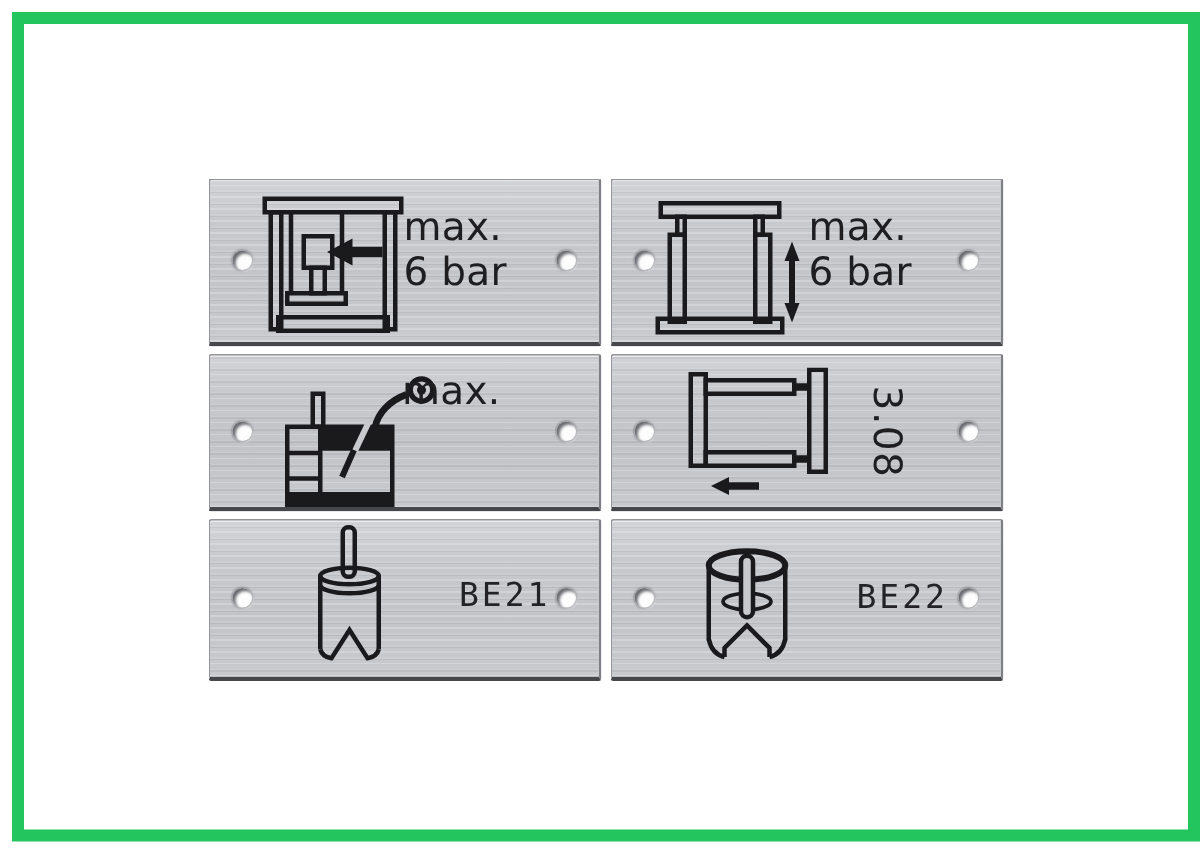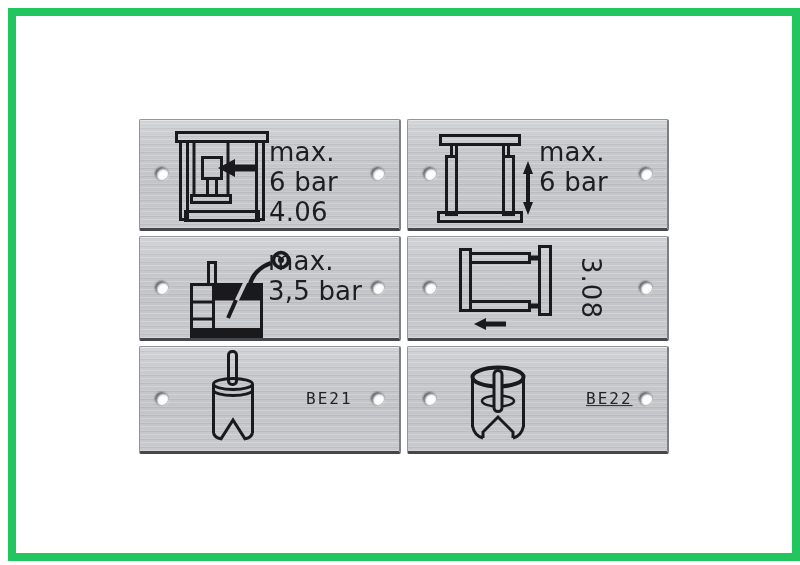--- a/index.html
+++ b/index.html
@@ -31,21 +31,21 @@
   }
   .hole.l{left:15px;} .hole.r{right:15px;}
   .icon{position:absolute;}
   .icon svg{display:block;}
   .txt{
     position:absolute;color:#1e1e21;font-size:26px;line-height:30px;
     letter-spacing:0.2px;white-space:nowrap;
   }
   .code{
     position:absolute;color:#232327;font-family:"DejaVu Sans Mono",monospace;
-    font-size:16px;letter-spacing:2px;white-space:nowrap;
+    font-size:22px;letter-spacing:2px;white-space:nowrap;
   }
   .vwrap{position:absolute;left:155px;top:0;width:56px;height:100%;display:flex;align-items:center;justify-content:center;}
   .vtxt{color:#1e1e21;font-size:26px;letter-spacing:1px;transform:rotate(90deg);white-space:nowrap;}
   .stroke{stroke:#1a1a1c;fill:none;stroke-width:3;}
   .fillb{fill:#1a1a1c;stroke:none;}
 </style>
 </head>
 <body>
 
 <div class="stage">
@@ -65,21 +65,20 @@
             <line class="stroke" x1="54" y1="11.5" x2="54" y2="65.5"></line>
             <rect class="stroke" x="28.5" y="27.5" width="19" height="21"></rect>
             <rect class="stroke" x="33.5" y="48.5" width="9" height="17"></rect>
             <rect class="stroke" x="17.5" y="65.5" width="39" height="7"></rect>
             <polygon class="fillb" points="44,38 61,29 61,34.5 81,34.5 81,41.5 61,41.5 61,47"></polygon>
           </svg>
         </div>
         <div class="txt" style="left:129px;top:17px;">
           <div>max.</div>
           <div>6 bar</div>
-          <div>4.06</div>
         </div>
       </div>
 
       <div class="plate">
         <div class="hole l"></div>
         <div class="hole r"></div>
         <div class="icon" style="left:26px;top:13px;">
           <svg width="100" height="92" viewBox="0 0 100 92">
             <rect class="stroke" x="6.5" y="2.5" width="79" height="9"></rect>
             <rect class="stroke" x="17.5" y="11.5" width="5" height="12"></rect>
@@ -112,21 +111,20 @@
             <line x1="58" y1="33" x2="48" y2="54" style="stroke:#c9cacd;stroke-width:4;"></line>
             <line class="stroke" x1="48" y1="52" x2="40" y2="70" style="stroke-width:4;"></line>
             <line class="stroke" x1="25.5" y1="36.5" x2="25.5" y2="88.5"></line>
             <line class="stroke" x1="3.5" y1="54" x2="25.5" y2="54"></line>
             <line class="stroke" x1="3.5" y1="71" x2="25.5" y2="71"></line>
             <rect class="fillb" x="3.5" y="80" width="70" height="8.5"></rect>
           </svg>
         </div>
         <div class="txt" style="left:128px;top:9px;">
           <div>max.</div>
-          <div>3,5 bar</div>
         </div>
       </div>
 
       <div class="plate">
         <div class="hole l"></div>
         <div class="hole r"></div>
         <div class="icon" style="left:46px;top:8px;">
           <svg width="100" height="88" viewBox="0 0 100 88">
             <rect class="stroke" x="6.5" y="4.5" width="10" height="61"></rect>
             <rect class="stroke" x="85.5" y="1.5" width="11" height="68"></rect>
@@ -166,18 +164,18 @@
             <ellipse class="stroke" cx="28" cy="14" rx="25.5" ry="9.5" style="stroke-width:4;"></ellipse>
             <ellipse class="stroke" cx="28" cy="38" rx="16" ry="5.5" style="stroke-width:2.5;"></ellipse>
             <rect x="24" y="7.5" width="8" height="41" rx="4" style="stroke:#1a1a1c;stroke-width:3;fill:#c9cacd;"></rect>
             <line class="stroke" x1="2.5" y1="14" x2="2.5" y2="64"></line>
             <line class="stroke" x1="53.5" y1="14" x2="53.5" y2="64"></line>
             <path class="stroke" d="M2.5,63 Q4.5,73 13,75"></path>
             <path class="stroke" d="M53.5,63 Q51.5,73 43,75"></path>
             <path class="stroke" d="M13,75 L13,69 L28,54 L43,69 L43,75"></path>
           </svg>
         </div>
-        <div class="code" style="left:178px;top:50%;transform:translateY(-52%);text-decoration:underline;">BE22</div>
+        <div class="code" style="left:163px;top:50%;transform:translateY(-52%);">BE22</div>
       </div>
 
     </div>
   </div>
 </div>
 
 </body></html>

